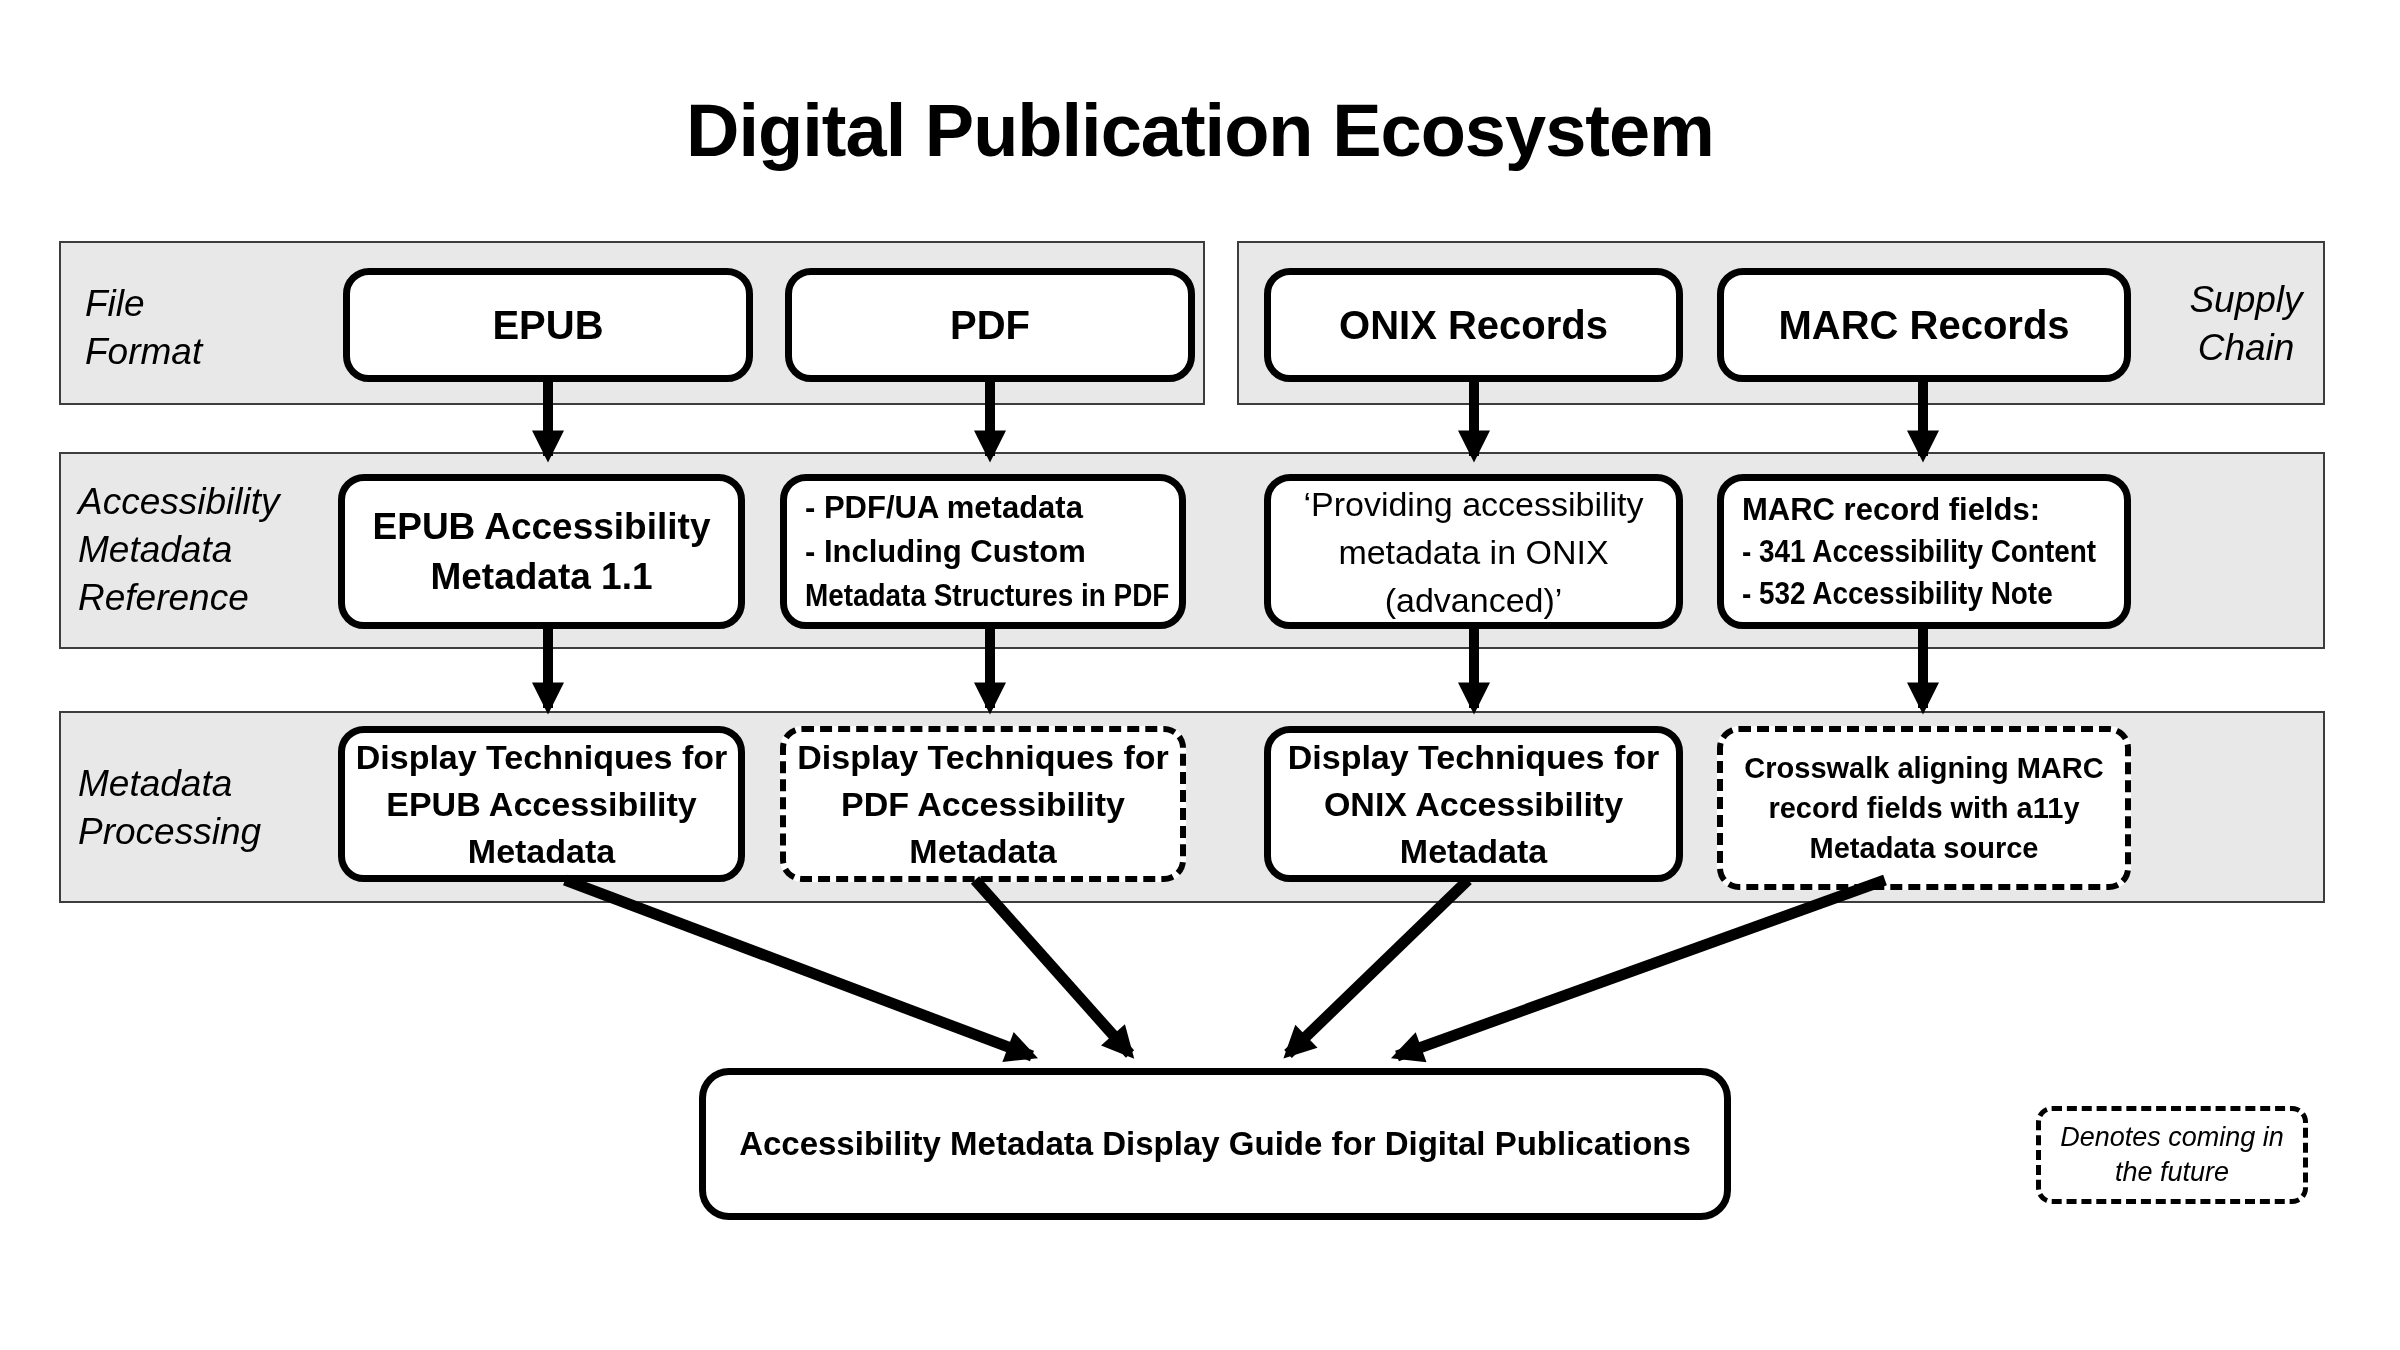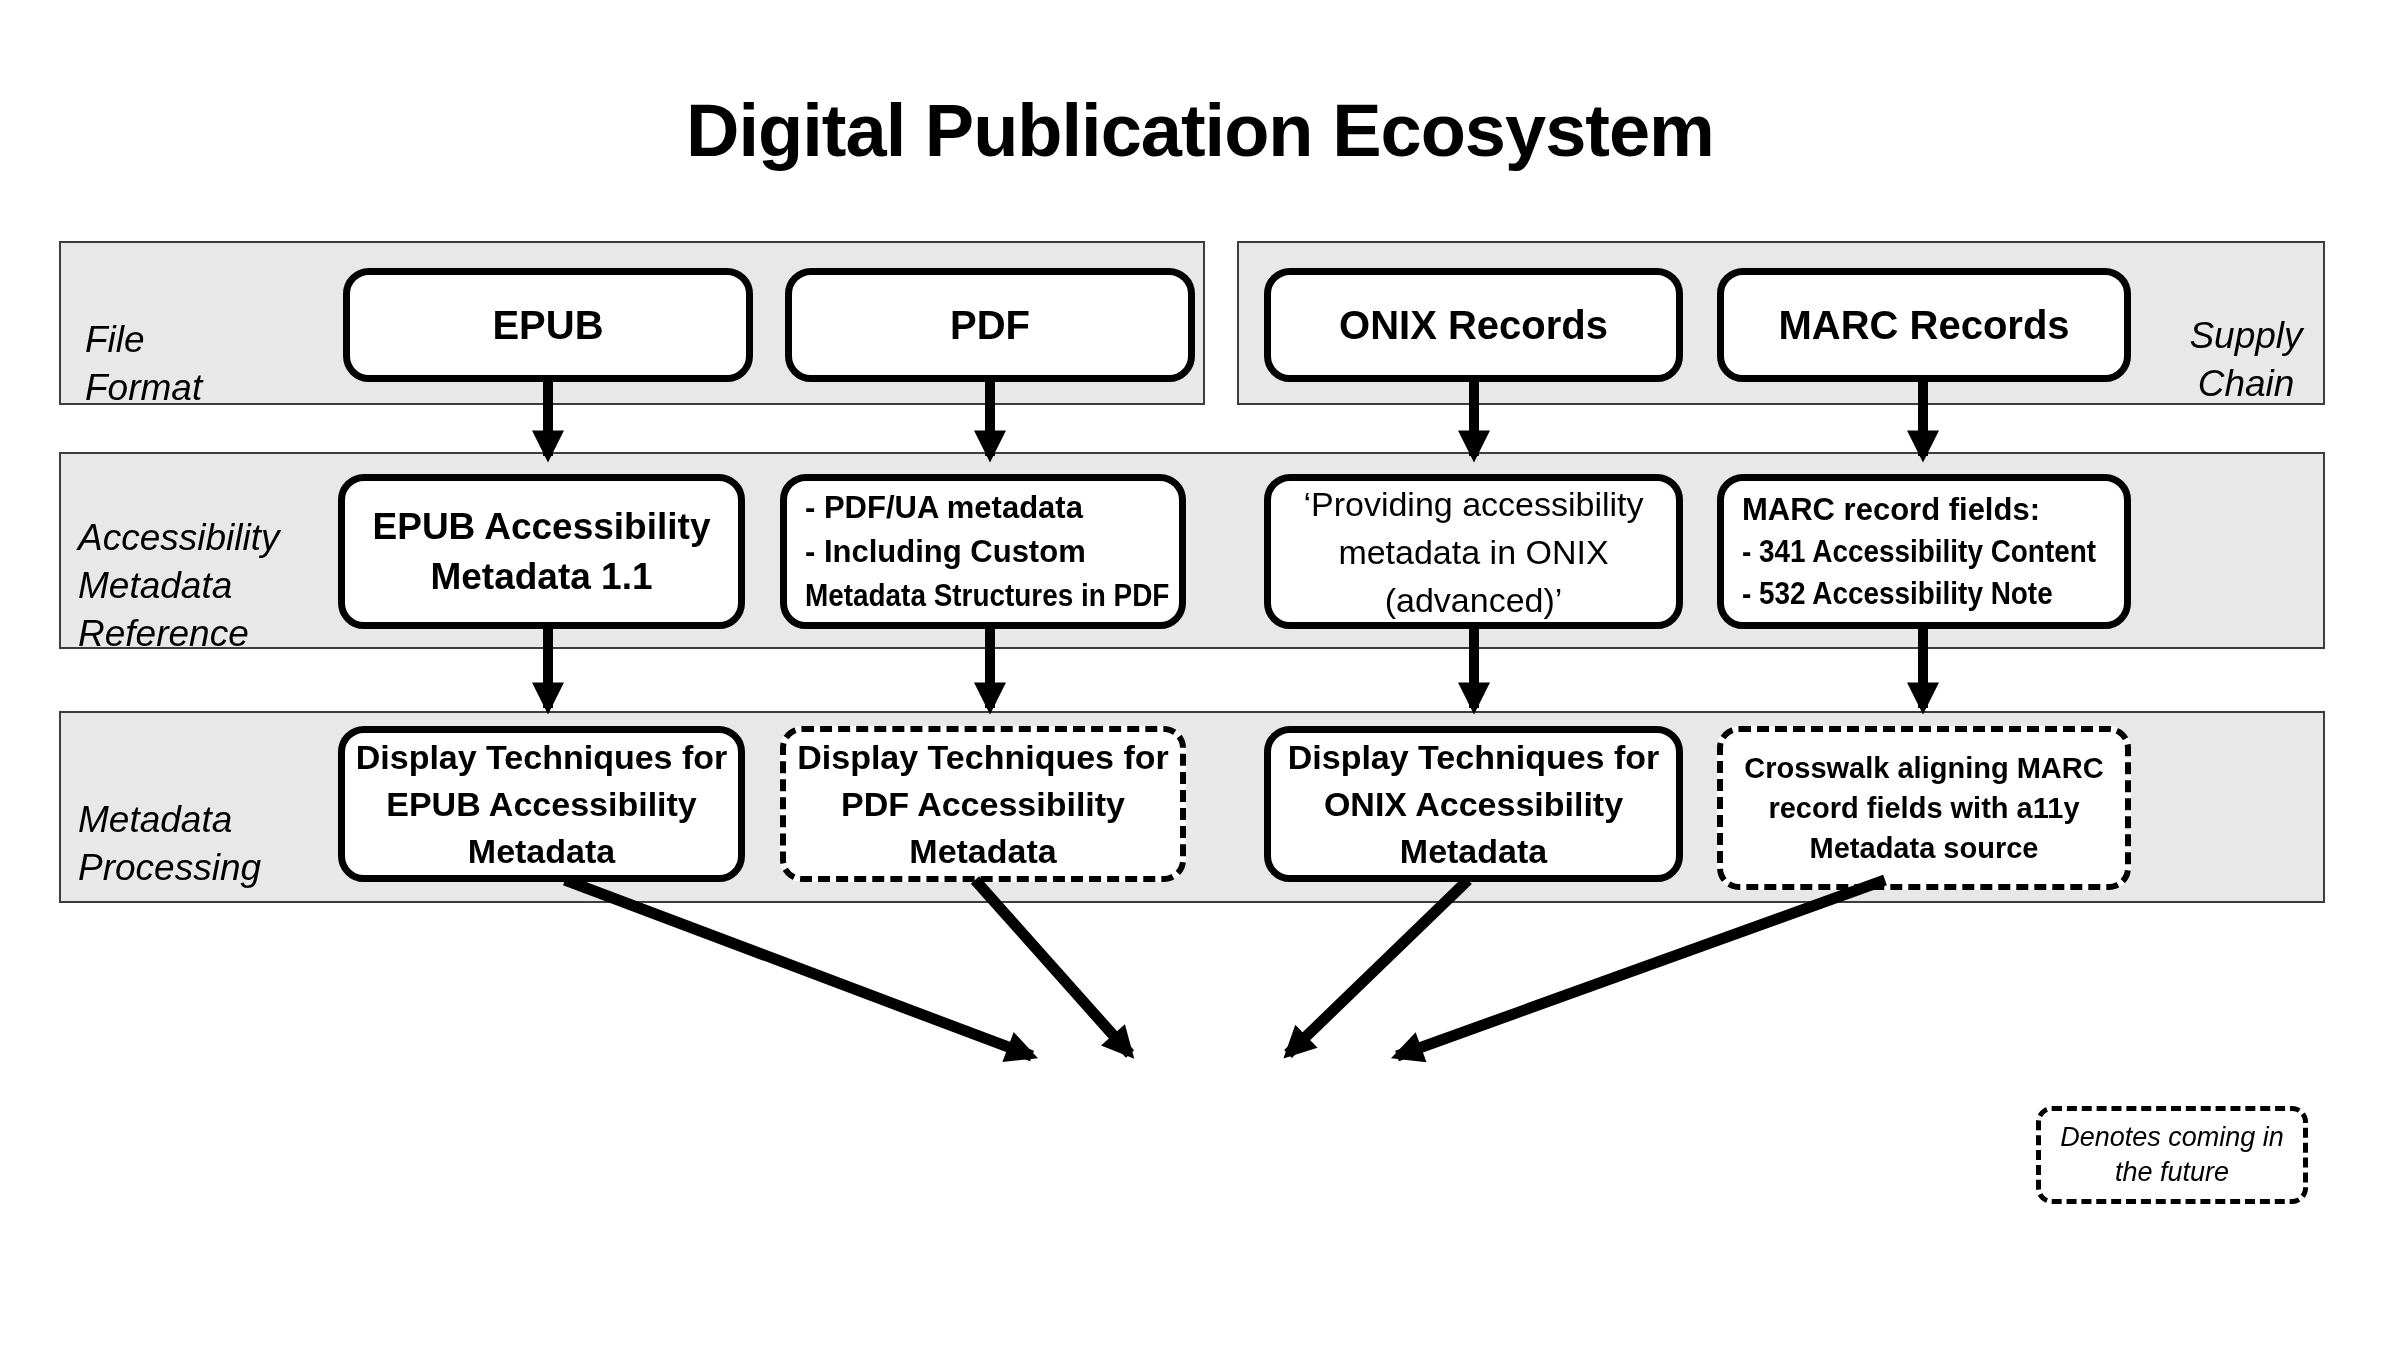--- a/index.html
+++ b/index.html
@@ -8,21 +8,21 @@
     font-family:"Liberation Sans",sans-serif;color:#000;overflow:hidden;
   }
   .title{
     position:absolute;left:0;top:88px;width:2400px;text-align:center;
     font-size:74px;font-weight:bold;letter-spacing:-1px;
   }
   .band{
     position:absolute;background:#e8e8e8;border:2px solid #3d3d3d;box-sizing:border-box;
   }
   .rowlabel{
-    position:absolute;font-style:italic;font-size:37px;line-height:48px;color:#000;margin-top:36px;
+    position:absolute;font-style:italic;font-size:37px;line-height:48px;color:#000;
   }
   .rowlabel.right{text-align:center;}
   .node{
     position:absolute;background:#ffffff;border:7px solid #000;border-radius:26px;
     box-sizing:border-box;display:flex;flex-direction:column;align-items:center;
     justify-content:center;font-weight:bold;text-align:center;
   }
   .node.dotted{border:6px dashed #000;border-radius:22px;}
   .node.left-align{align-items:flex-start;text-align:left;padding-left:18px;padding-right:6px;}
   .fmt{font-size:40px;}
@@ -124,20 +124,23 @@
     <span class="line">Display Techniques for</span>
     <span class="line">ONIX Accessibility</span>
     <span class="line">Metadata</span>
   </div>
   <div class="node r3-small dotted" style="left:1717px;top:726px;width:414px;height:164px;">
     <span class="line">Crosswalk aligning MARC</span>
     <span class="line">record fields with a11y</span>
     <span class="line">Metadata source</span>
   </div>
 
+  <div class="guide" style="left:699px;top:1068px;width:1032px;height:152px;">
+    <span>Accessibility Metadata Display Guide for Digital Publications</span>
+  </div>
 
   <div class="legendbox" style="left:2036px;top:1106px;width:272px;height:98px;">
     <span class="line">Denotes coming in</span>
     <span class="line">the future</span>
   </div>
 
   <svg class="arrows" width="2400" height="1350" viewBox="0 0 2400 1350">
     <defs>
       <marker id="ah" viewBox="0 0 10 10" refX="8" refY="5" markerWidth="38" markerHeight="32" orient="auto" markerUnits="userSpaceOnUse">
         <path d="M0,0 L10,5 L0,10 z" fill="#000"></path>

